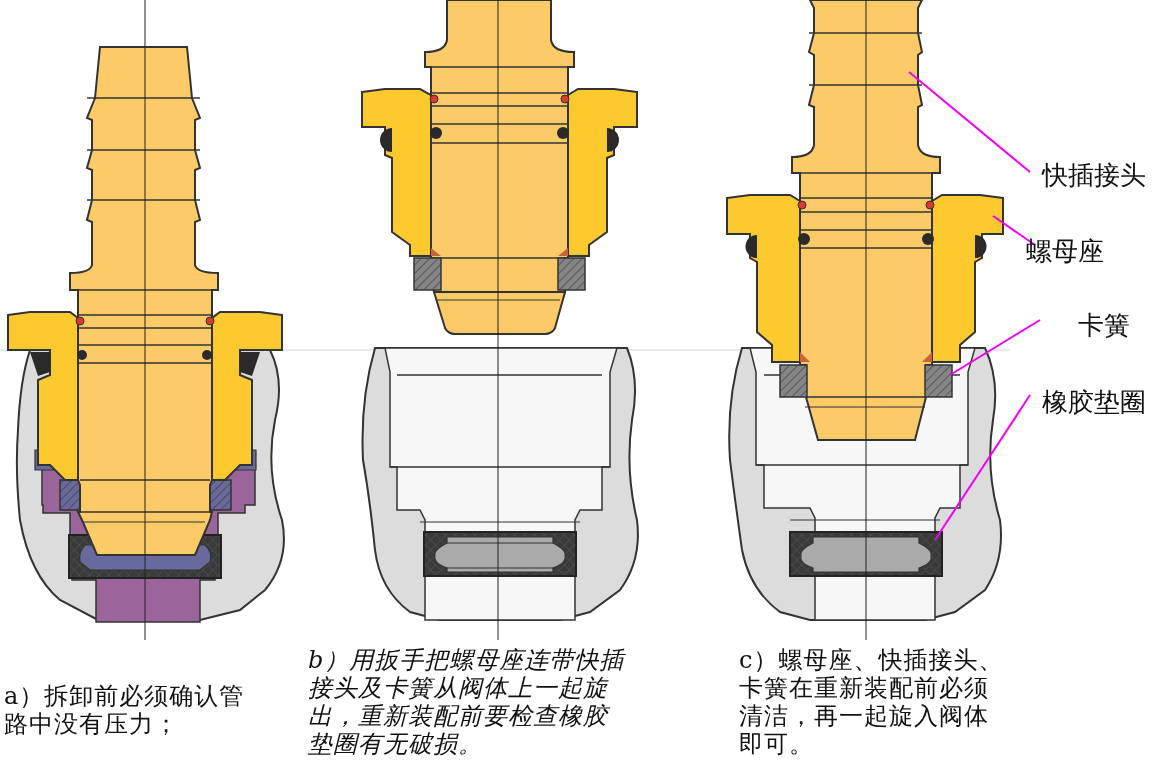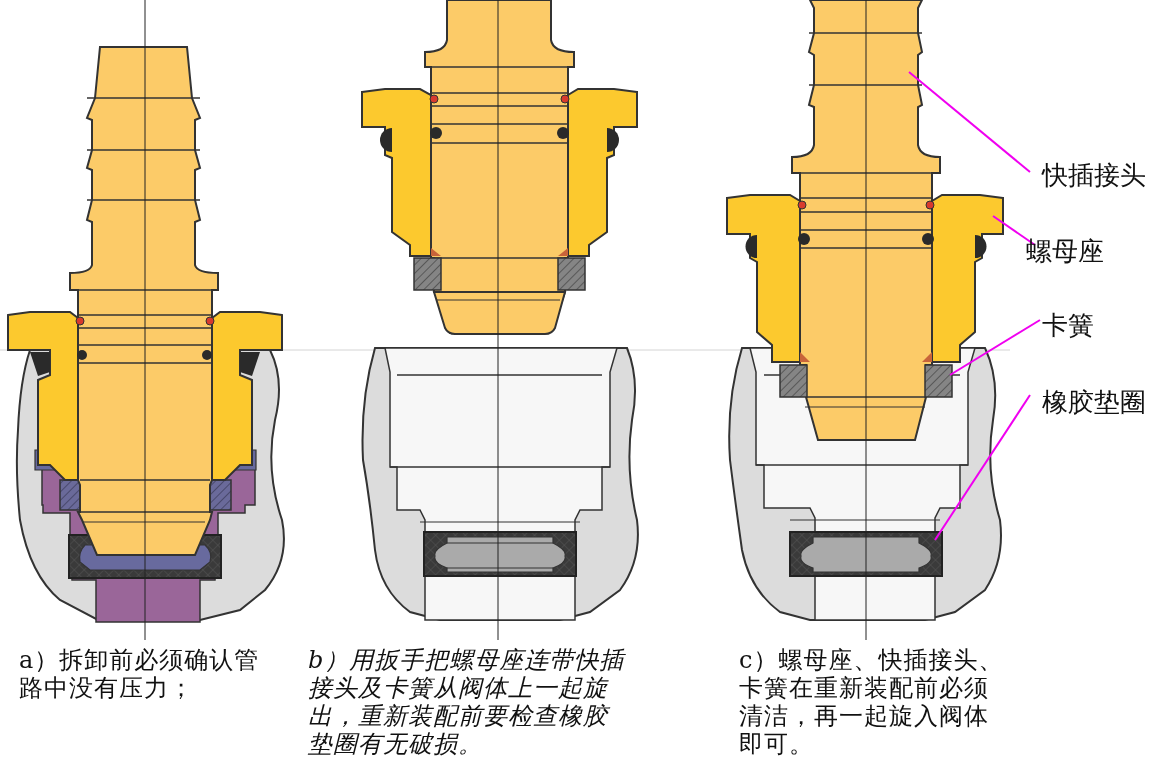--- a/index.html
+++ b/index.html
@@ -1,21 +1,21 @@
 <!DOCTYPE html>
 <html><head>
 <meta charset="utf-8">
 <style>
   html, body { margin: 0; padding: 0; background: #ffffff; }
   body { width: 1175px; height: 765px; position: relative; overflow: hidden;
          font-family: "DejaVu Serif", "Liberation Serif", serif; }
   #diagram { position: absolute; left: 0; top: 0; width: 1175px; height: 640px; }
   .caption { position: absolute; top: 646px; font-size: 24px; line-height: 28px;
              color: #111; letter-spacing: 1px; white-space: pre-line; }
-  #cap-a { left: 19px; width: 295px; }
+  #cap-a { left: 4px; width: 295px; margin-top: 36px; }
   #cap-b { left: 308px; width: 385px; font-style: italic; }
   #cap-c { left: 739px; width: 305px; }
   .label { position: absolute; font-size: 26px; color: #111; }
 </style>
 </head>
 <body>
 
 <svg id="diagram" viewBox="0 0 1175 640" xmlns="http://www.w3.org/2000/svg">
   <defs>
     <pattern id="hatch" width="6" height="6" patternUnits="userSpaceOnUse" patternTransform="rotate(45)">
@@ -158,21 +158,21 @@
 
     <line x1="909" y1="72" x2="1030" y2="172" stroke="#f000f0" stroke-width="2"></line>
     <line x1="993" y1="216" x2="1035" y2="245" stroke="#f000f0" stroke-width="2"></line>
     <line x1="950" y1="375" x2="1040" y2="320" stroke="#f000f0" stroke-width="2"></line>
     <line x1="935" y1="540" x2="1030" y2="395" stroke="#f000f0" stroke-width="2"></line>
   </g>
 </svg>
 
 <div class="label" style="left:1042px; top:158px;">快插接头</div>
 <div class="label" style="left:1026px; top:234px;">螺母座</div>
-<div class="label" style="left:1042px; top:308px;">卡簧</div>
+<div class="label" style="left:1078px; top:308px;">卡簧</div>
 <div class="label" style="left:1042px; top:385px;">橡胶垫圈</div>
 
 <div class="caption" id="cap-a">a）拆卸前必须确认管
 路中没有压力；</div>
 <div class="caption" id="cap-b">b）用扳手把螺母座连带快插
 接头及卡簧从阀体上一起旋
 出，重新装配前要检查橡胶
 垫圈有无破损。</div>
 <div class="caption" id="cap-c">c）螺母座、快插接头、
 卡簧在重新装配前必须

